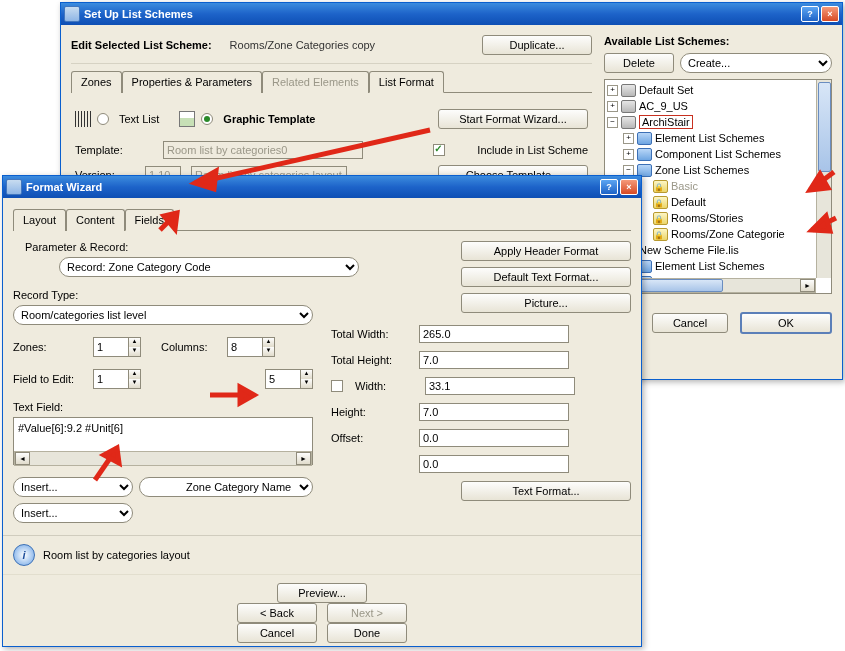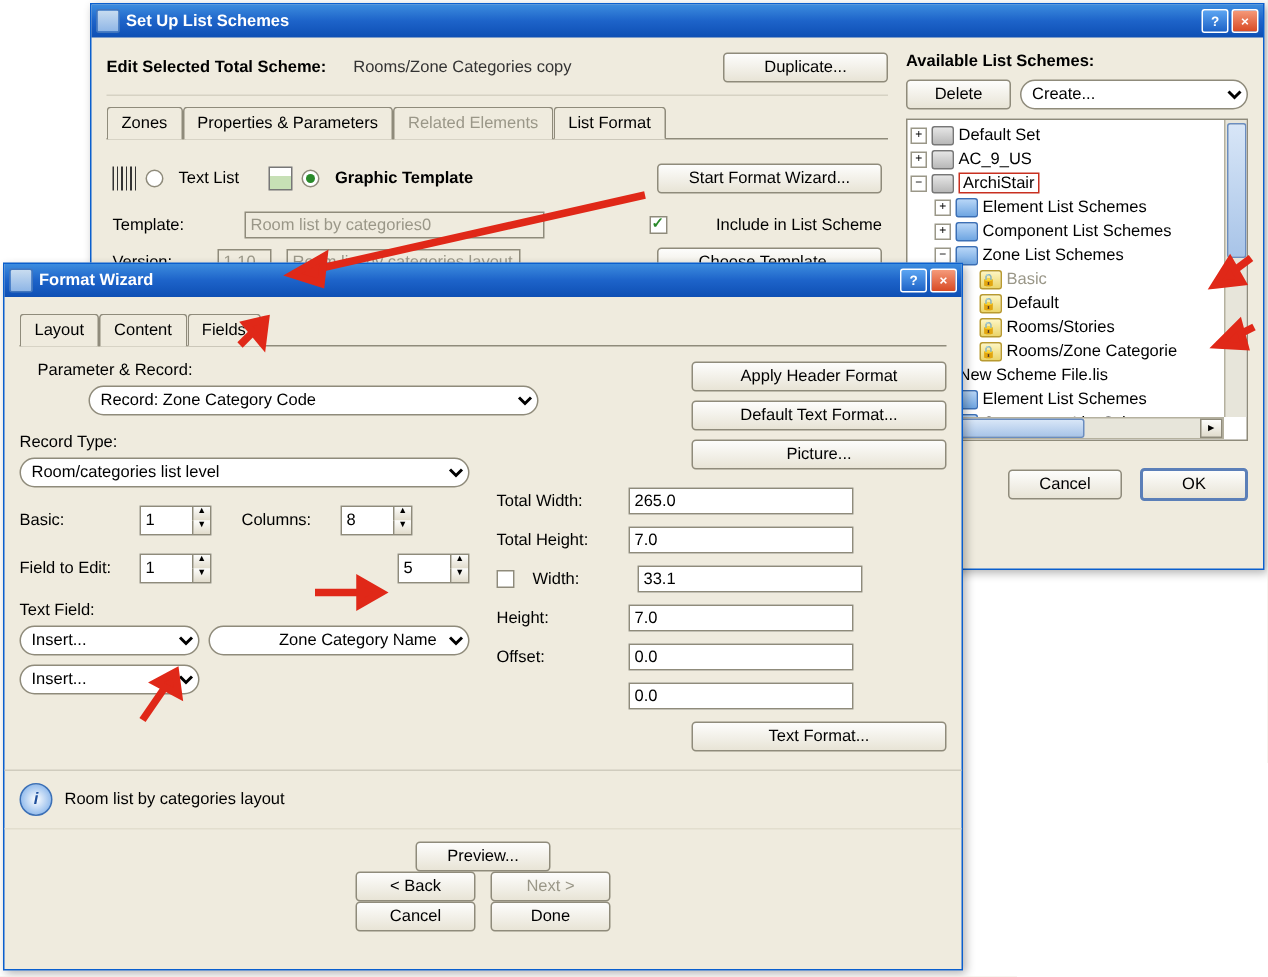--- a/index.html
+++ b/index.html
@@ -69,21 +69,21 @@
     <span>Set Up List Schemes</span>
     <span class="spacer"></span>
     <span class="wbtn help">?</span>
     <span class="wbtn close">×</span>
   </div>
   <div class="body" style="display:flex;gap:12px;">
 
     <div style="flex:1;">
       <div class="group" style="border-top:none;border-left:none;border-right:none;padding:0 0 8px;">
         <div class="row-flex" style="gap:18px;">
-          <b>Edit Selected Total Scheme:</b>
+          <b>Edit Selected List Scheme:</b>
           <span style="color:#333;">Rooms/Zone Categories copy</span>
           <span style="flex:1"></span>
           <span class="btn" style="width:110px;">Duplicate...</span>
         </div>
       </div>
 
       <div class="tabs">
         <div class="tab">Zones</div>
         <div class="tab">Properties &amp; Parameters</div>
         <div class="tab dis">Related Elements</div>
@@ -213,21 +213,21 @@
           </div>
         <div class="scroll-h" style="position:absolute;left:0;right:15px;bottom:0;">
             <span class="arr">◄</span>
             <div class="thumb" style="width:100px;margin-left:2px;"></div>
             <span style="flex:1"></span>
             <span class="arr">►</span>
           </div>
       </div>
       <div class="row-flex" style="gap:12px;justify-content:flex-end;margin-top:18px;">
         <span class="btn" style="width:76px;">Cancel</span>
-        <span class="btn" style="width:72px;border:2px solid #5B7FB8;">OK</span>
+        <span class="btn" style="width:92px;border:2px solid #5B7FB8;">OK</span>
       </div>
     </div>
   </div>
 </div>
 
 <div id="w-wizard" class="window">
   <div class="titlebar">
     <span class="ti"></span>
     <span>Format Wizard</span>
     <span class="spacer"></span>
@@ -244,21 +244,21 @@
     <div style="display:flex;gap:18px;">
 
       <div style="width:300px;">
         <div style="margin-bottom:4px;padding-left:12px;">Parameter &amp; Record:</div>
         <select style="width:100%;margin-bottom:12px;margin-left:46px;"><option>Record: Zone Category Code</option></select>
 
         <div style="margin-bottom:4px;">Record Type:</div>
         <select style="width:100%;margin-bottom:12px;"><option>Room/categories list level</option></select>
 
         <div class="row-flex" style="gap:10px;margin-bottom:12px;">
-          <span style="width:70px;">Basic:</span>
+          <span style="width:70px;">Zones:</span>
           <span class="spin">
               <input value="1" style="">
               <span class="ud">
                 <div>▲</div>
                 <div>▼</div>
               </span>
             </span>
           <span style="width:56px;margin-left:10px;">Columns:</span>
           <span class="spin">
               <input value="8" style="">
@@ -282,20 +282,28 @@
           <span class="spin">
               <input value="5" style="">
               <span class="ud">
                 <div>▲</div>
                 <div>▼</div>
               </span>
             </span>
         </div>
 
         <div style="margin-bottom:4px;">Text Field:</div>
+        <div style="position:relative;margin-bottom:10px;">
+          <textarea style="width: 100%; height: 48px; resize: none; overflow: hidden; padding: 4px 4px 16px;">#Value[6]:9.2 #Unit[6]</textarea>
+          <div class="scroll-h" style="position:absolute;left:1px;right:1px;bottom:1px;">
+              <span class="arr">◄</span>
+              <span style="flex:1"></span>
+              <span class="arr">►</span>
+            </div>
+        </div>
 
         <div class="row-flex" style="gap:6px;margin-bottom:6px;">
           <select style="width:120px;"><option>Insert...</option></select>
           <select style="flex:1;padding-left:42px;"><option>Zone Category Name</option></select>
         </div>
         <select style="width:120px;"><option>Insert...</option></select>
       </div>
 
       <div style="flex:1;">
         <div style="display:flex;flex-direction:column;gap:6px;margin-bottom:12px;">

